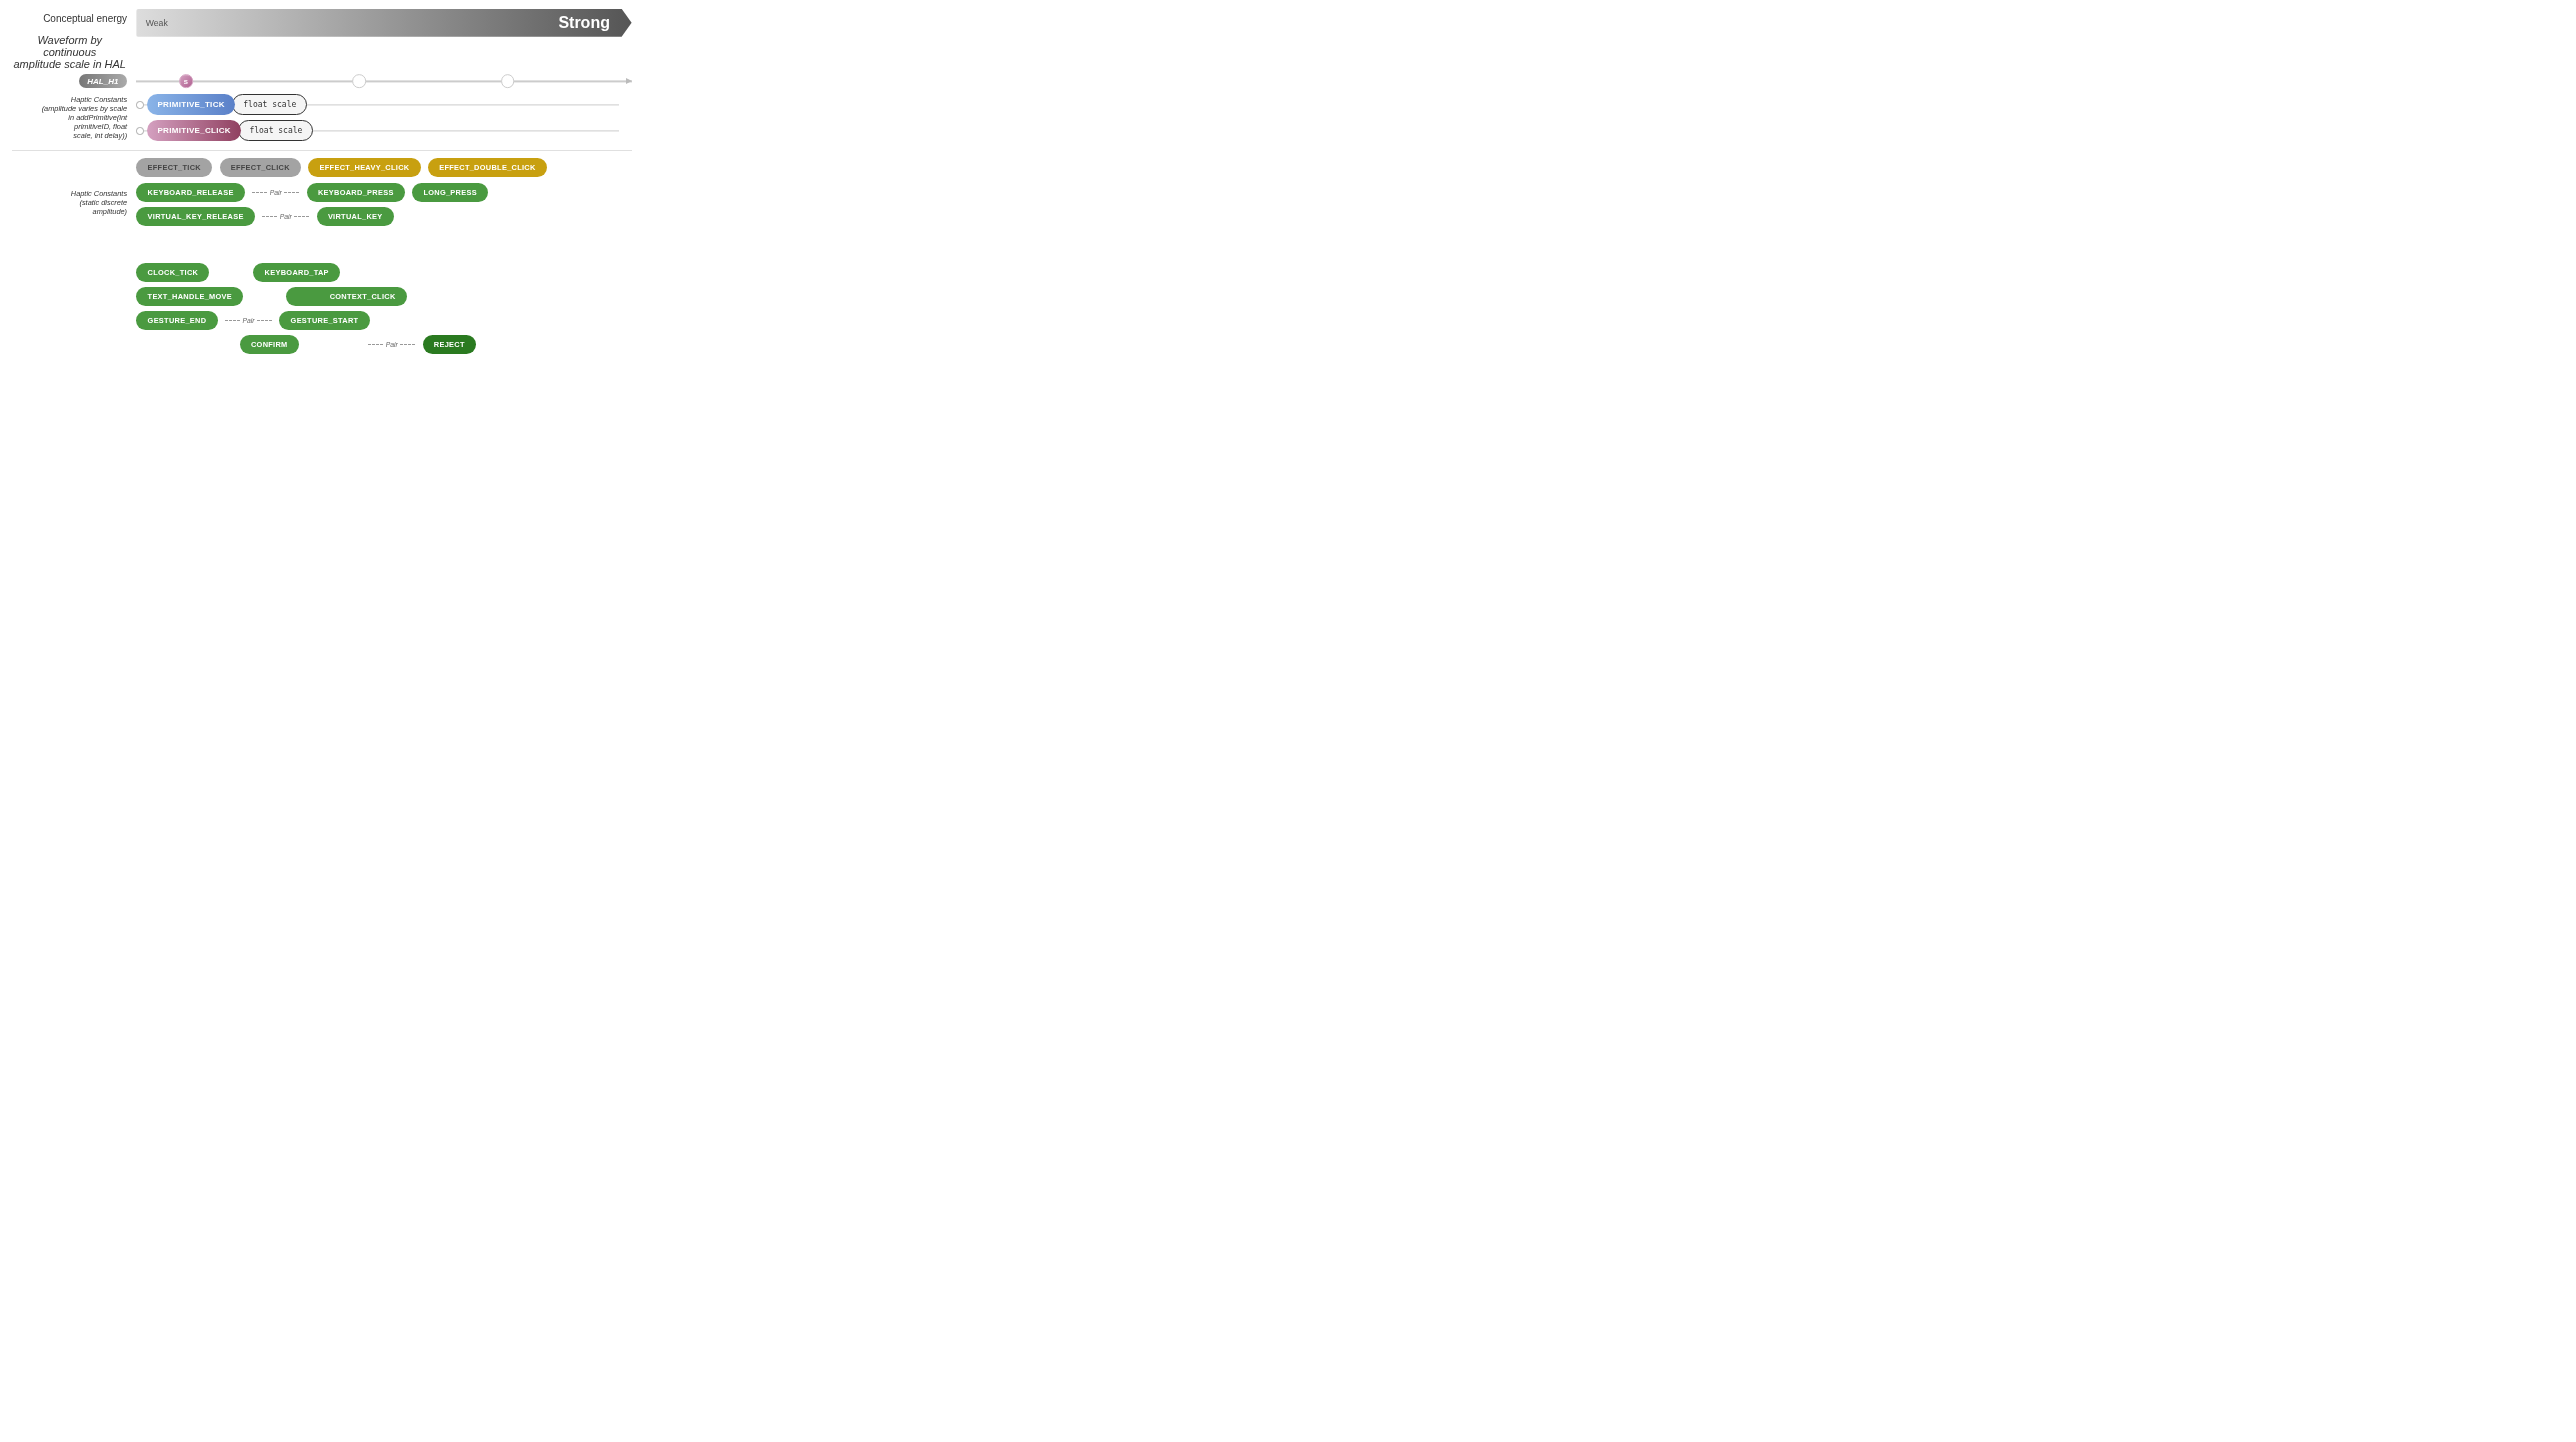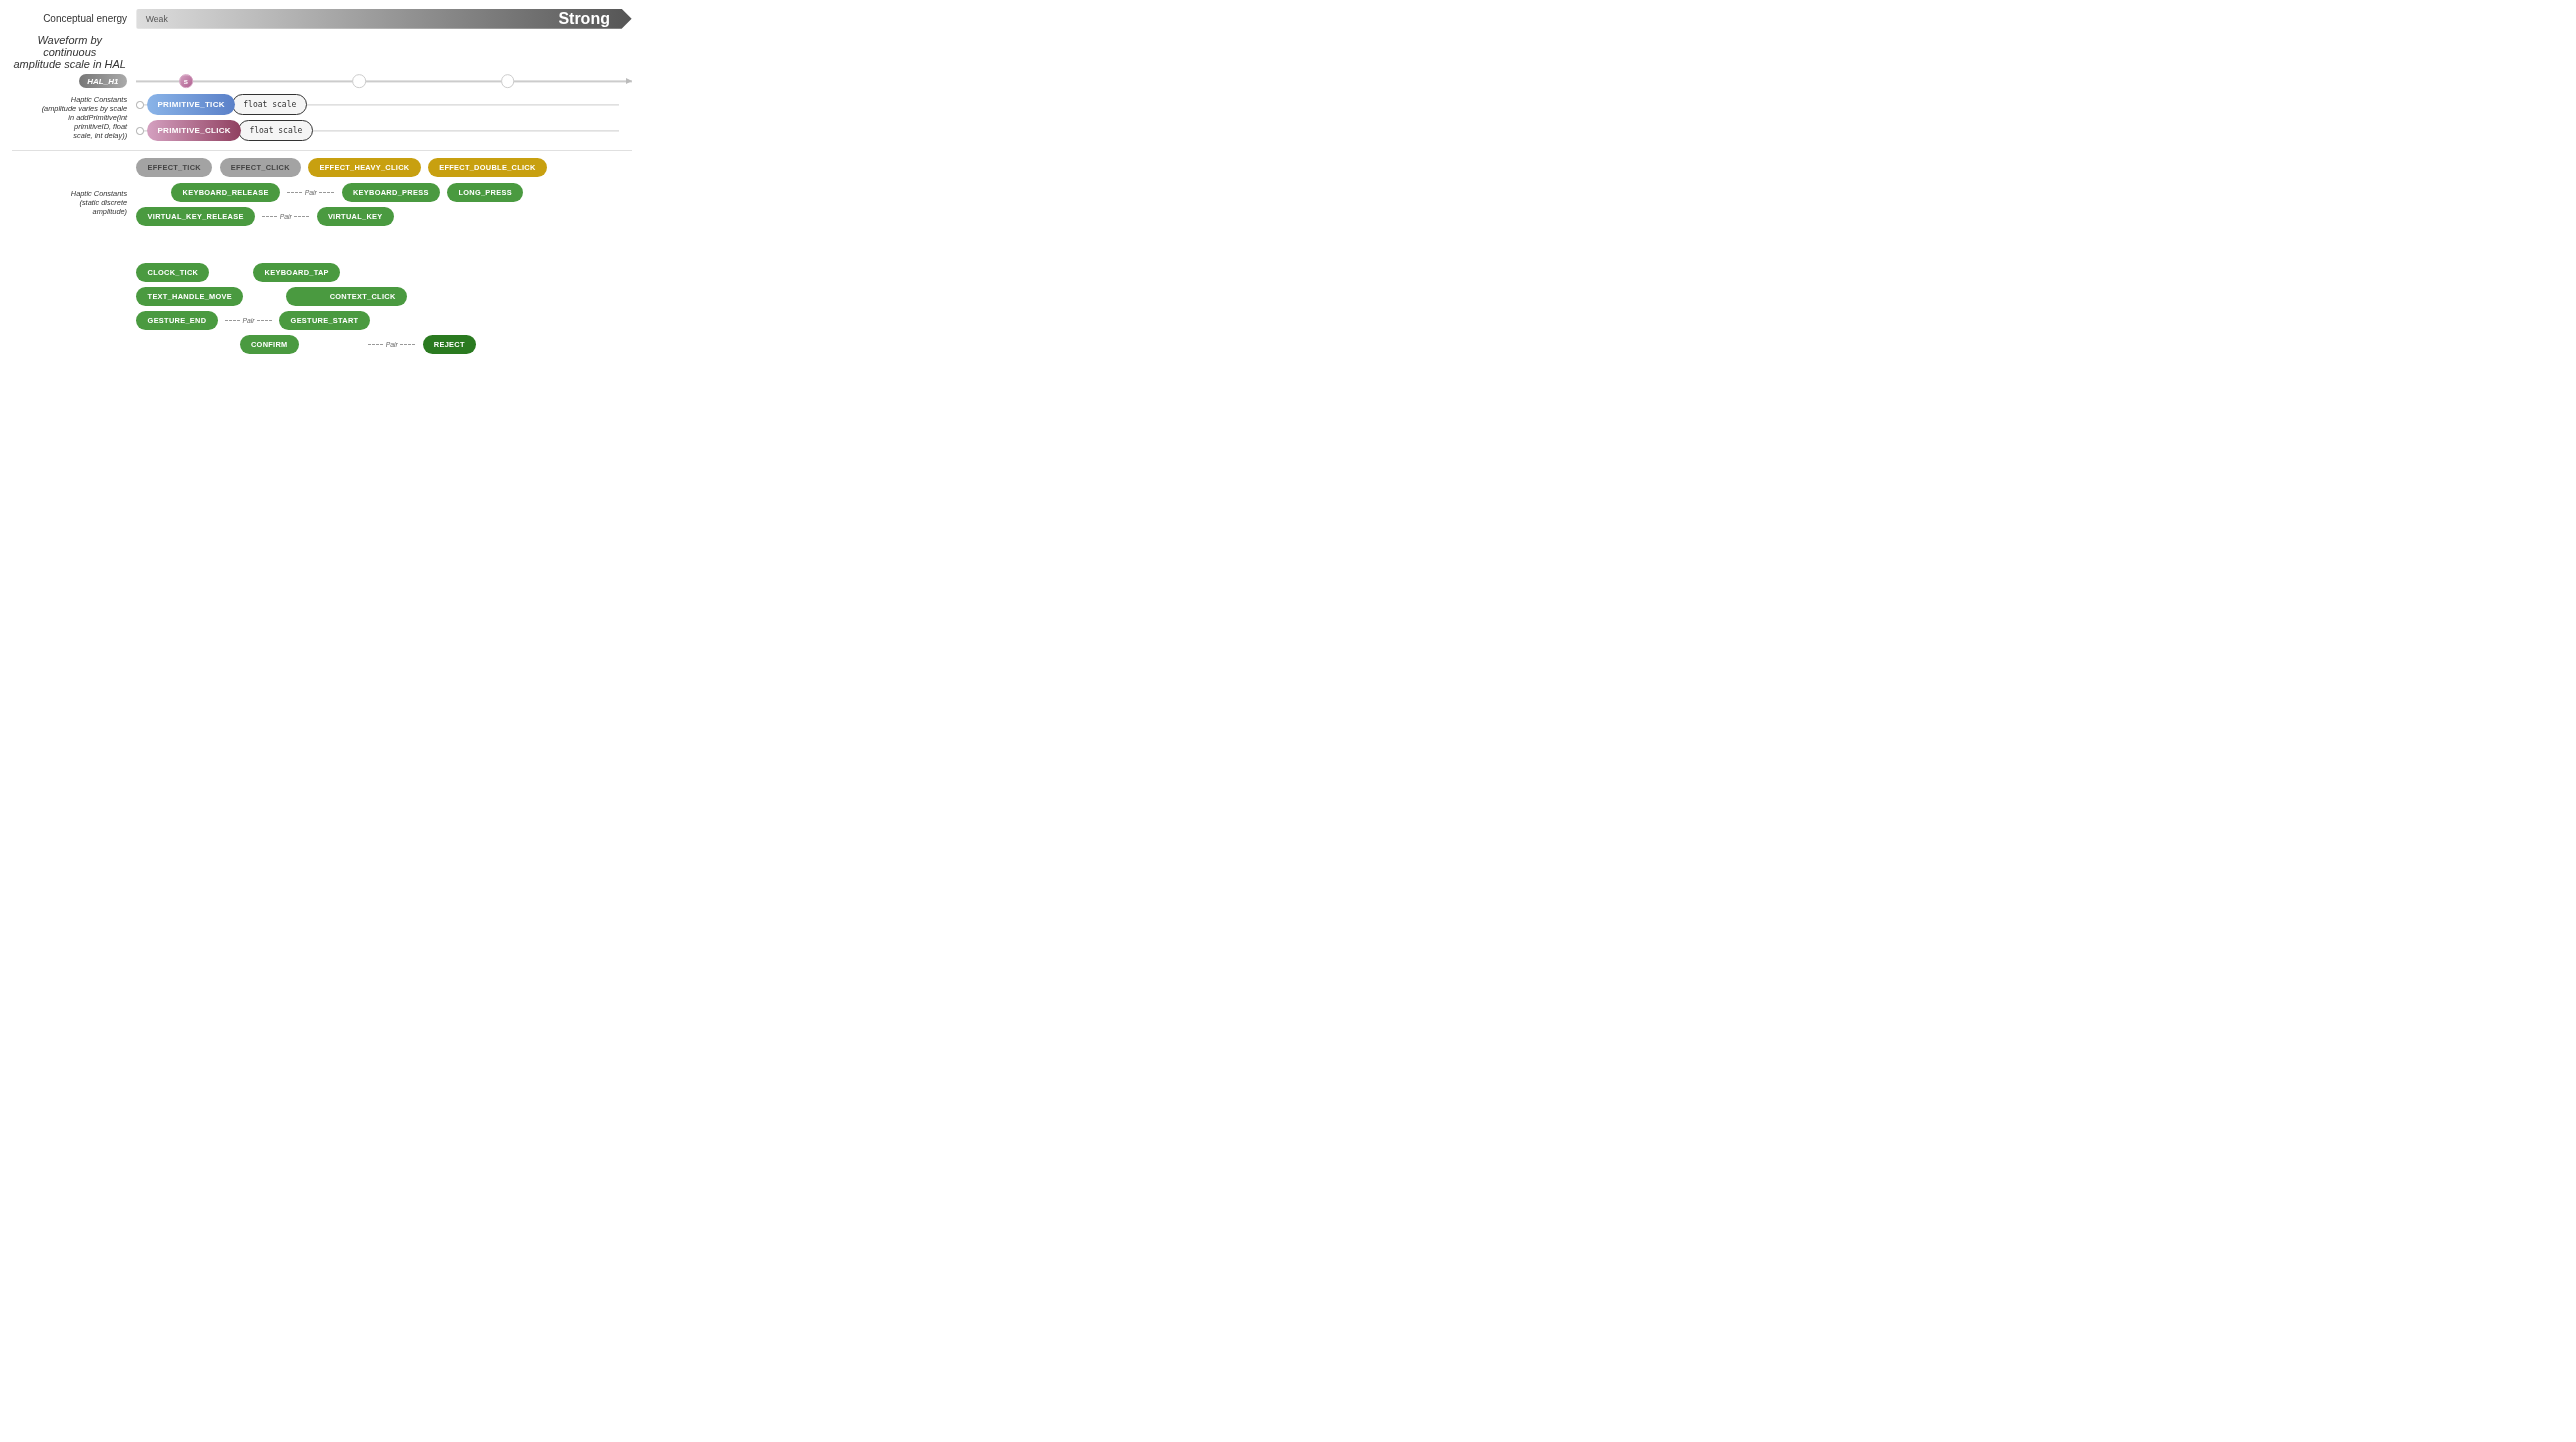--- a/index.html
+++ b/index.html
@@ -33,21 +33,21 @@
       color: #333;
       flex-shrink: 0;
     }
     .energy-bar-wrap {
       flex: 1;
       height: 20px;
       position: relative;
     }
     .energy-bar {
       width: 100%;
-      height: 20px;
+      height: 28px;
       background: linear-gradient(to right, #ddd, #555);
       border-radius: 2.5px;
       display: flex;
       align-items: center;
       justify-content: space-between;
       padding: 0 9.3px;
       position: relative;
       clip-path: polygon(0 0, calc(100% - 10px) 0, 100% 50%, calc(100% - 10px) 100%, 0 100%);
     }
     .energy-weak {
@@ -340,21 +340,21 @@
       <button class="effect-btn effect-yellow-dark">EFFECT_DOUBLE_CLICK</button>
     </div>
   </div>
 
   <div class="section-wrapper">
     <div class="section-left-label" style="white-space:pre-line;">Haptic Constants
 (static discrete
 amplitude)</div>
     <div style="flex:1;">
 
-      <div style="display:flex; gap:7.4px; align-items:center; margin-bottom:5px;margin-left:35px;">
+      <div style="display:flex; gap:7.4px; align-items:center; margin-bottom:5px;">
         <button class="effect-btn effect-green">KEYBOARD_RELEASE</button>
         <span style="display:flex;align-items:center;gap:2.5px;">
           <div style="border-top:0.6px dashed #999;width:15px;"></div>
           <span style="font-style:italic;font-size:6.8px;color:#666;">Pair</span>
           <div style="border-top:0.6px dashed #999;width:15px;"></div>
         </span>
         <button class="effect-btn effect-green">KEYBOARD_PRESS</button>
         <button class="effect-btn effect-green">LONG_PRESS</button>
       </div>
 

